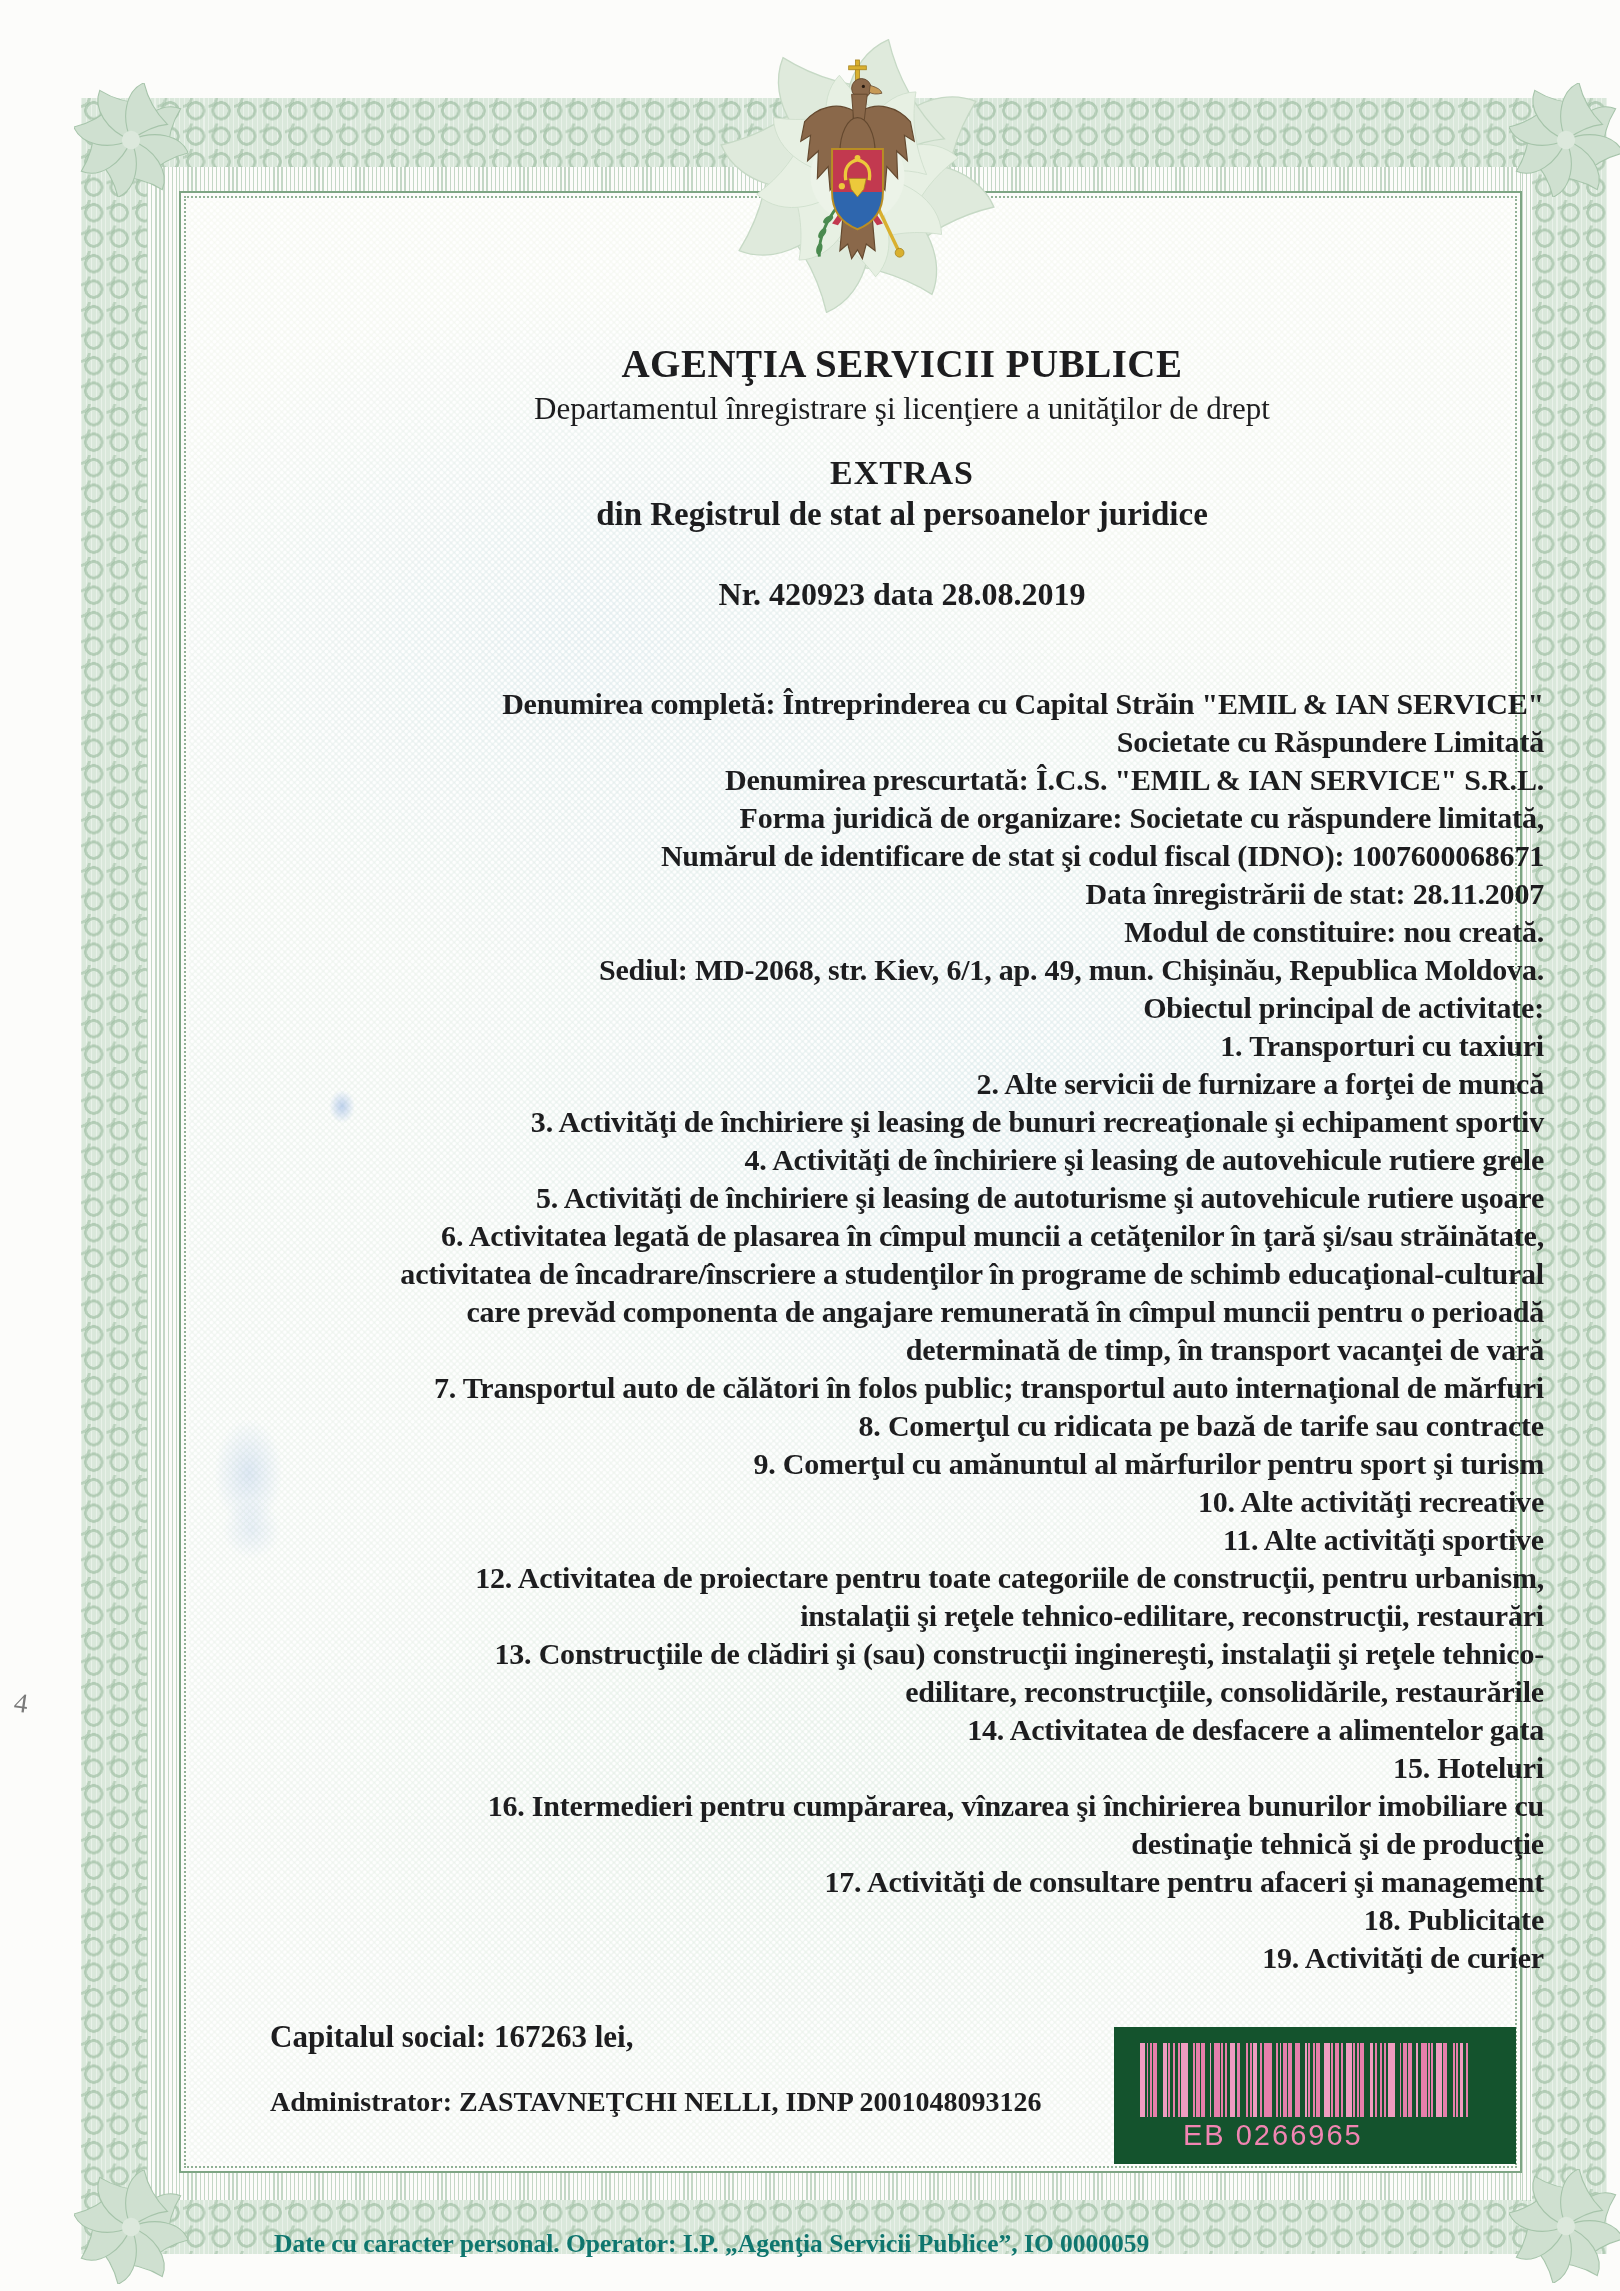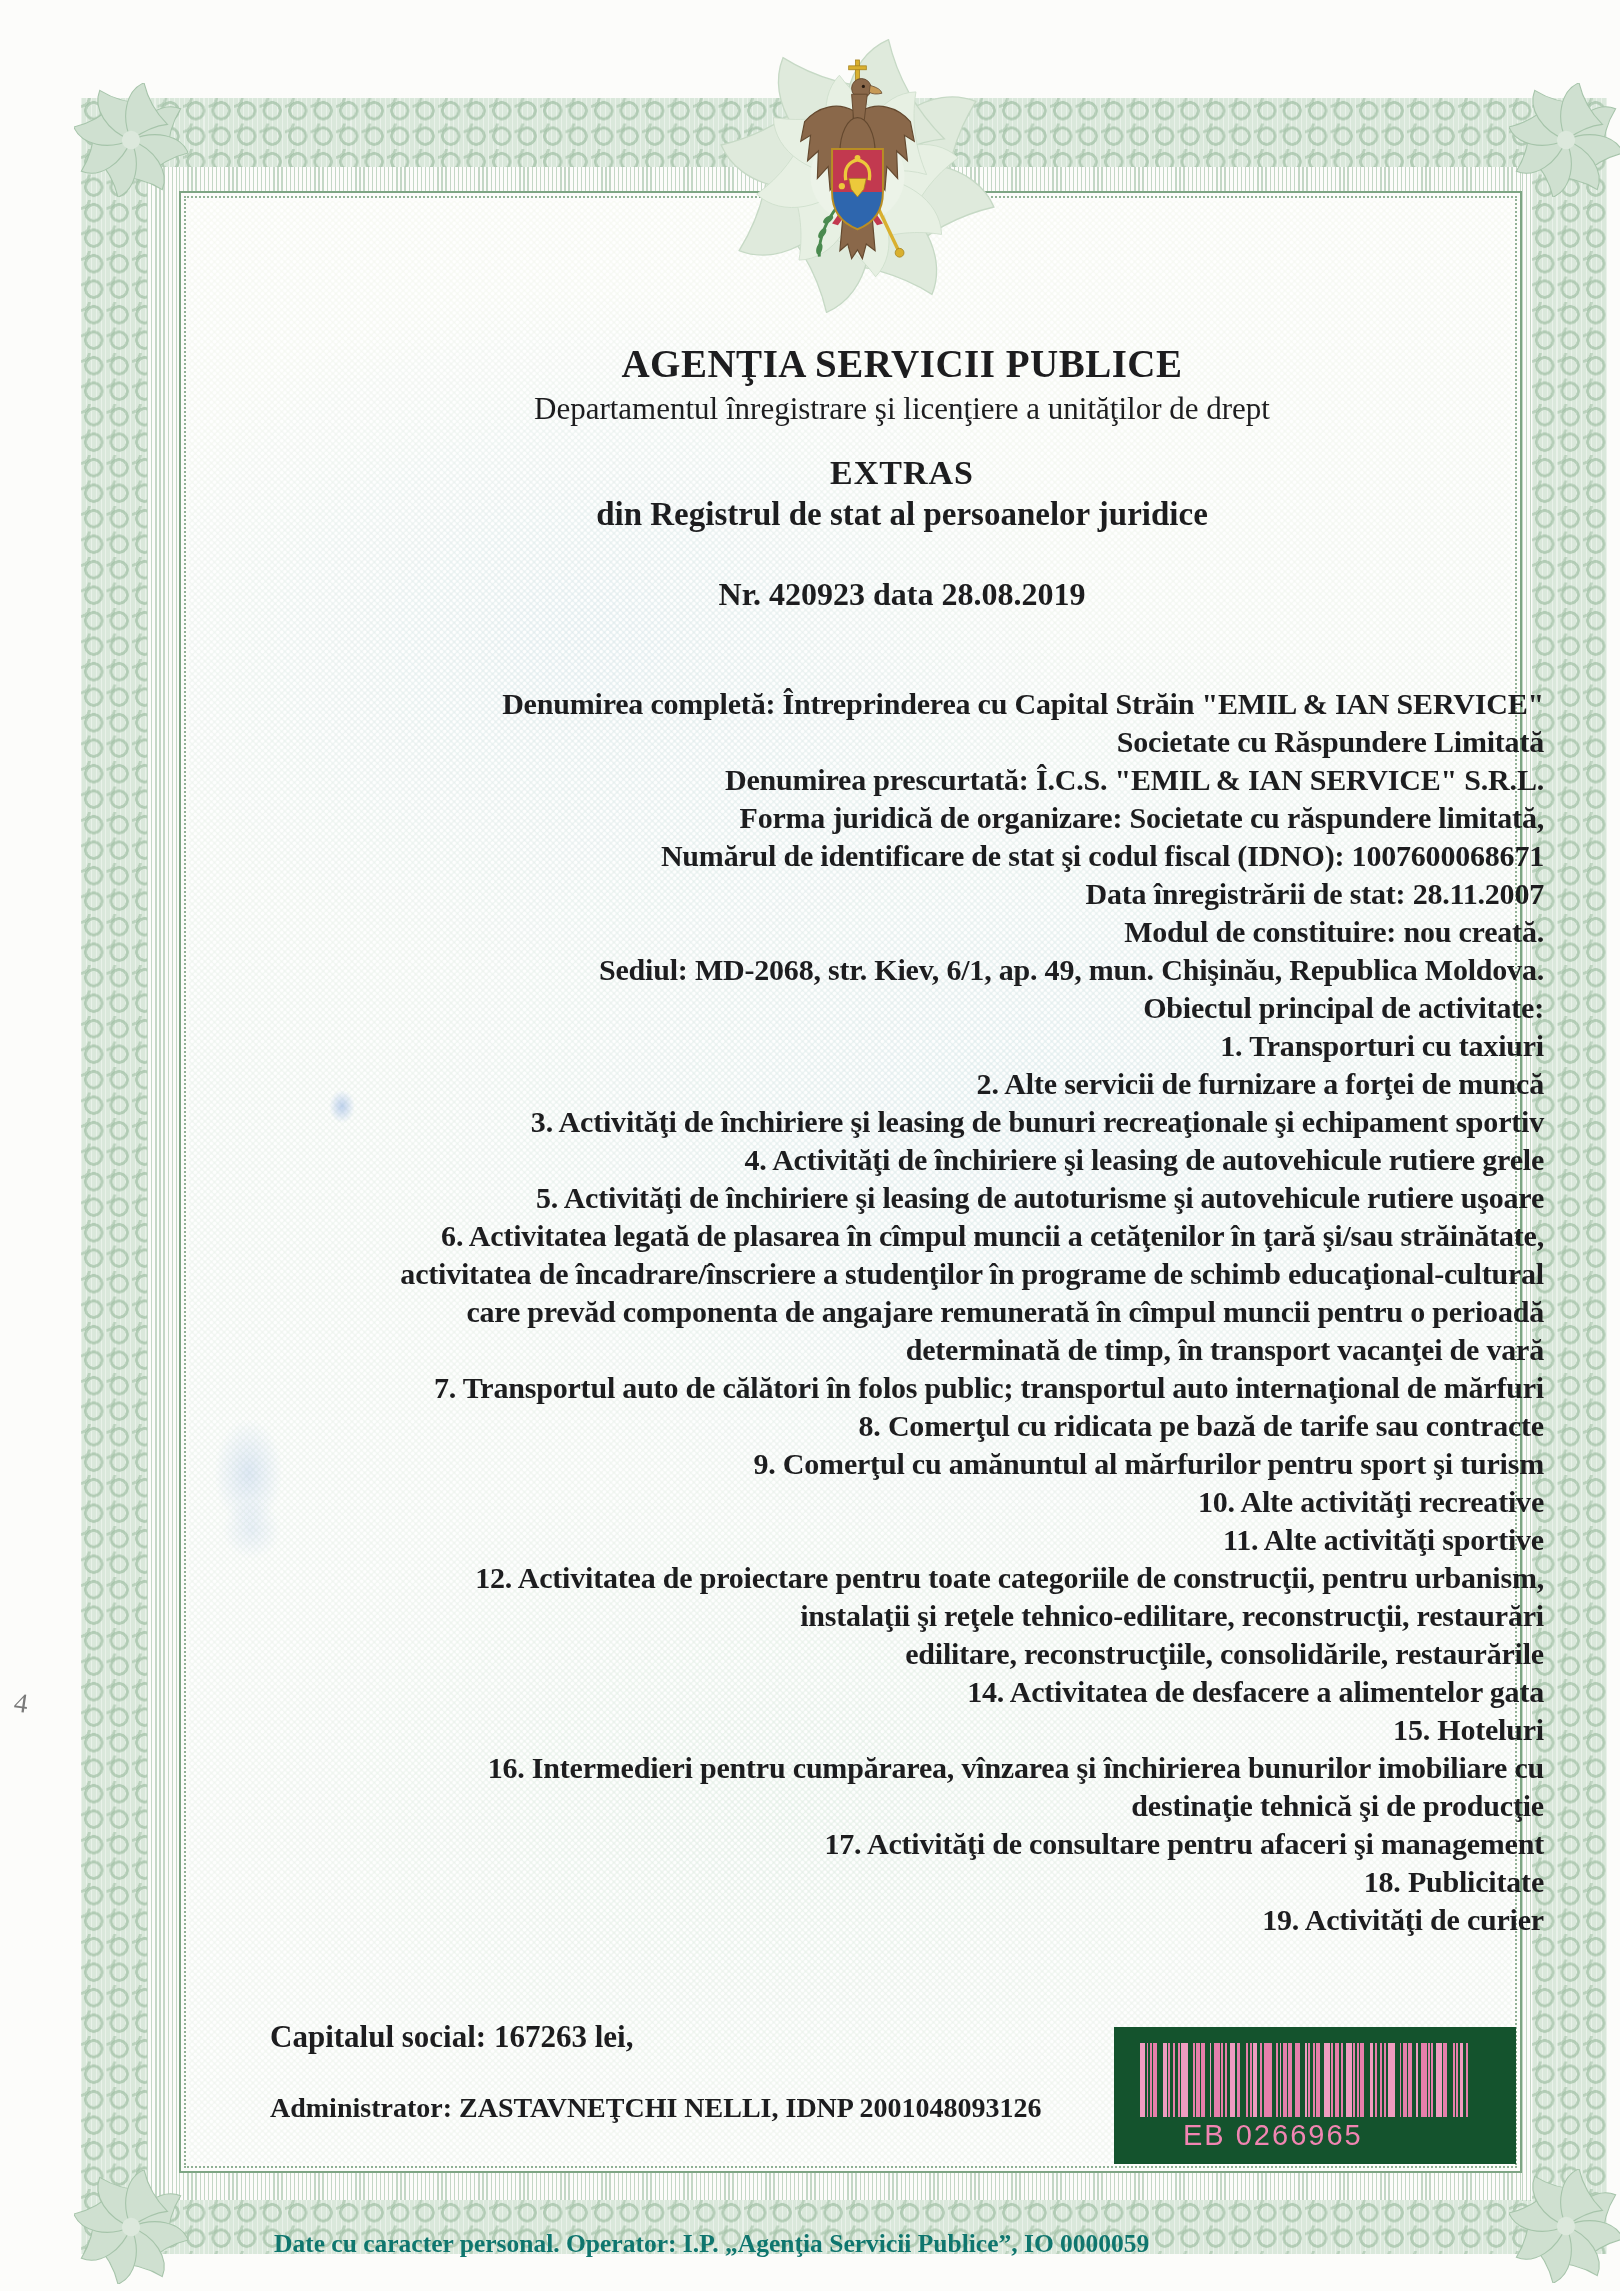--- a/index.html
+++ b/index.html
@@ -42,21 +42,21 @@
   .r{font-weight:700;} .b{font-weight:700;}
   .heading{position:absolute;left:270px;width:1264px;text-align:center;white-space:nowrap;}
   .h-agency{top:341px;font-size:39px;font-weight:700;letter-spacing:0.5px;}
   .h-dept{top:391px;font-size:31px;}
   .h-title{top:454px;font-size:34px;font-weight:700;letter-spacing:1px;}
   .h-subtitle{top:496px;font-size:33px;font-weight:700;}
   .h-number{top:576px;font-size:32px;}
   .bodylines{position:absolute;left:270px;top:685px;width:1274px;font-size:30px;line-height:38px;letter-spacing:-0.2px;}
   .bodyline{white-space:nowrap;text-align:right;}
   .capital{position:absolute;left:270px;top:2019px;font-size:31px;white-space:nowrap;}
-  .admin{position:absolute;left:270px;top:2086px;font-size:28px;white-space:nowrap;margin-top:6px;}
+  .admin{position:absolute;left:270px;top:2086px;font-size:28px;white-space:nowrap;}
   .footer{position:absolute;left:274px;top:2229px;font-size:25.5px;white-space:nowrap;color:#0f766e;}
   .margin-mark{position:absolute;left:13.7px;top:1688px;font-size:27.4px;color:#5a5a5a;transform:rotate(8deg);opacity:.8;}
   
   .barcode-panel{position:absolute;left:1114px;top:2027px;width:402px;height:137px;background:#14532d;}
   .bars{position:absolute;left:25.5px;top:15.7px;width:338px;height:74px;display:flex;align-items:stretch;overflow:hidden;}
   .bars > i{display:block;height:100%;background:#e67fab;flex:0 0 auto;}
   .bars > i.lt{background:#ef9dc0;}
   .barcode-code{position:absolute;left:69px;top:92px;font-family:"Liberation Sans","DejaVu Sans",sans-serif;
       font-size:29px;color:#f185b2;letter-spacing:2px;}
   
@@ -186,20 +186,21 @@
       <div class="bodyline"><span class="b">activitatea de încadrare/înscriere a studenţilor în programe de schimb educaţional-cultural</span></div>
       <div class="bodyline"><span class="b">care prevăd componenta de angajare remunerată în cîmpul muncii pentru o perioadă</span></div>
       <div class="bodyline"><span class="b">determinată de timp, în transport vacanţei de vară</span></div>
       <div class="bodyline"><span class="b">7. Transportul auto de călători în folos public; transportul auto internaţional de mărfuri</span></div>
       <div class="bodyline"><span class="b">8. Comerţul cu ridicata pe bază de tarife sau contracte</span></div>
       <div class="bodyline"><span class="b">9. Comerţul cu amănuntul al mărfurilor pentru sport şi turism</span></div>
       <div class="bodyline"><span class="b">10. Alte activităţi recreative</span></div>
       <div class="bodyline"><span class="b">11. Alte activităţi sportive</span></div>
       <div class="bodyline"><span class="b">12. Activitatea de proiectare pentru toate categoriile de construcţii, pentru urbanism,</span></div>
       <div class="bodyline"><span class="b">instalaţii şi reţele tehnico-edilitare, reconstrucţii, restaurări</span></div>
+      <div class="bodyline"><span class="b">13. Construcţiile de clădiri şi (sau) construcţii inginereşti, instalaţii şi reţele tehnico-</span></div>
       <div class="bodyline"><span class="b">edilitare, reconstrucţiile, consolidările, restaurările</span></div>
       <div class="bodyline"><span class="b">14. Activitatea de desfacere a alimentelor gata</span></div>
       <div class="bodyline"><span class="b">15. Hoteluri</span></div>
       <div class="bodyline"><span class="b">16. Intermedieri pentru cumpărarea, vînzarea şi închirierea bunurilor imobiliare cu</span></div>
       <div class="bodyline"><span class="b">destinaţie tehnică şi de producţie</span></div>
       <div class="bodyline"><span class="b">17. Activităţi de consultare pentru afaceri şi management</span></div>
       <div class="bodyline"><span class="b">18. Publicitate</span></div>
       <div class="bodyline"><span class="b">19. Activităţi de curier</span></div>
     </div>
 

